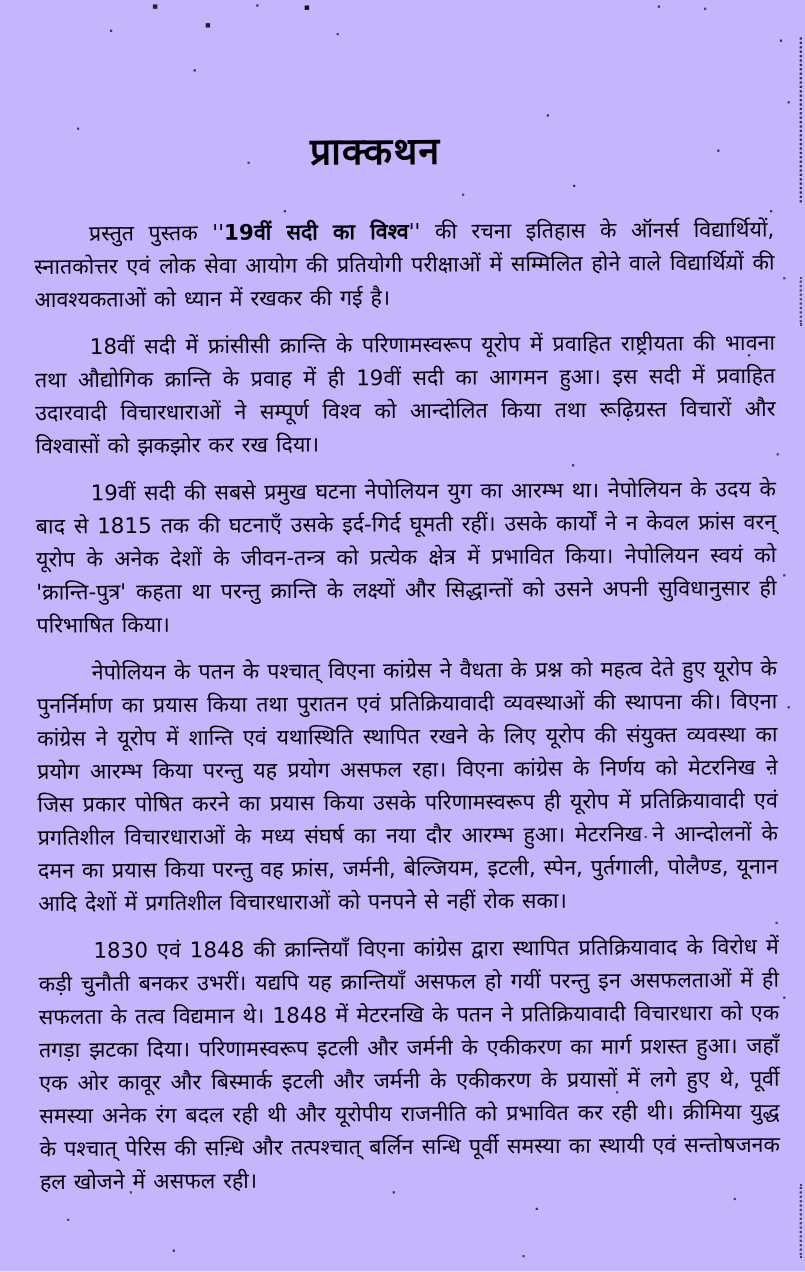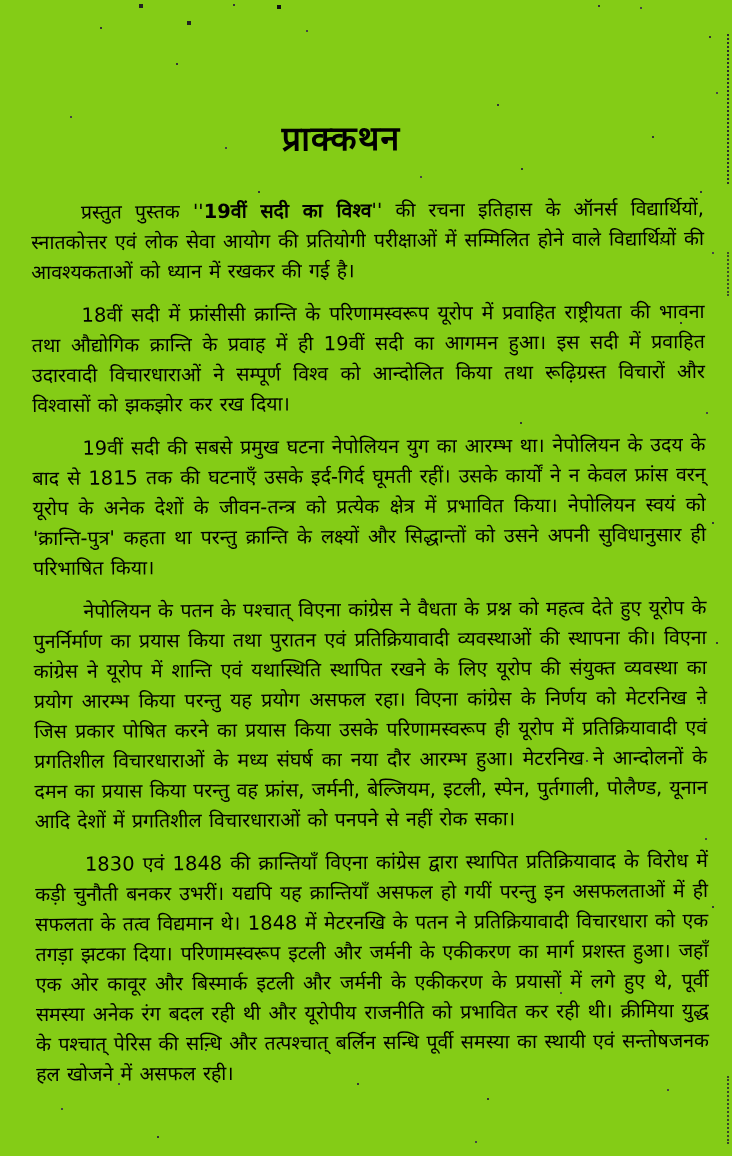--- a/index.html
+++ b/index.html
@@ -11,21 +11,21 @@
     width: 732px;
     height: 1156px;
     position: relative;
     overflow: hidden;
     font-family: "DejaVu Sans", sans-serif;
     color: #000000;
   }
   .scan-page {
     position: absolute;
     inset: 0;
-    background: #84cc16;
+    background: #c4b5fd;
   }
   .content {
     position: absolute;
     left: 31px;
     right: 28px;
     top: 0;
     padding-top: 118px;
     transform: rotate(-0.35deg);
     transform-origin: 50% 20%;
   }

